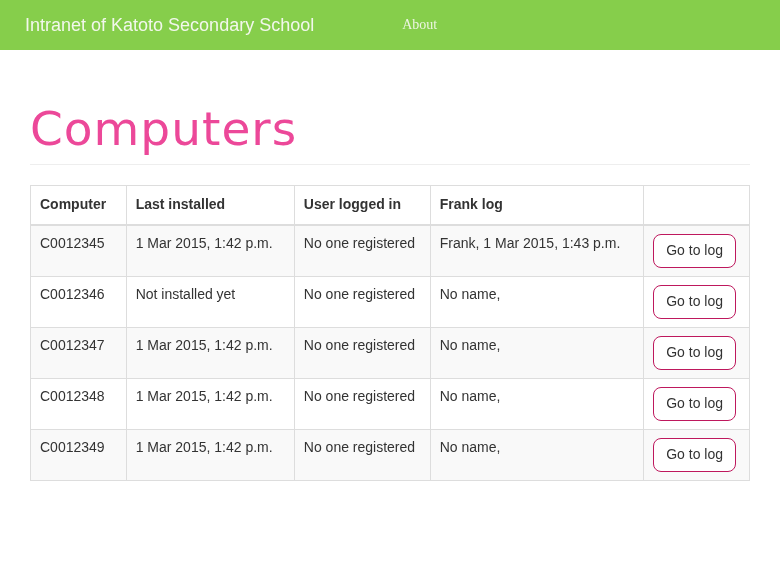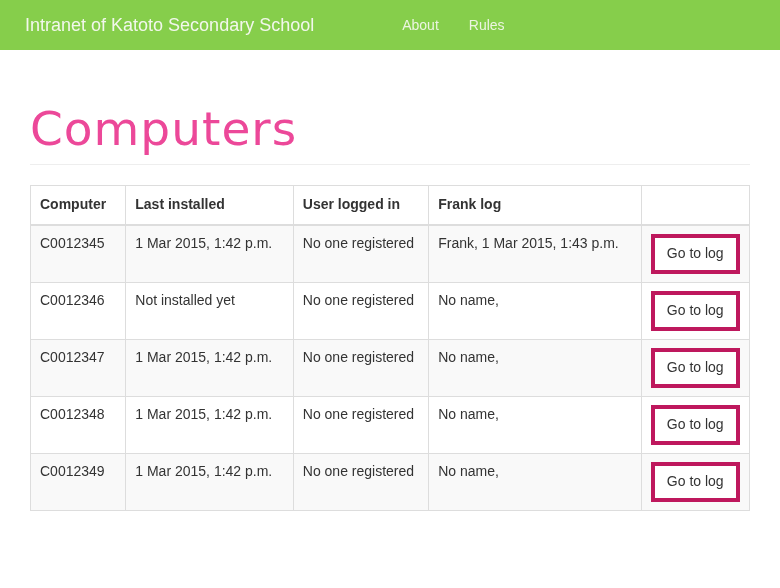--- a/index.html
+++ b/index.html
@@ -44,20 +44,21 @@
     padding: 15px 15px 15px 0;
     display: inline-block;
   }
   .navbar-nav {
     list-style: none;
     margin: 0;
     padding: 0;
     display: flex;
     align-items: center;
     margin-left: 22px;
+    font-family: Liberation Serif, serif;
   }
   .navbar-nav li { display: block; }
   .navbar-nav a {
     display: block;
     color: #ecf5e1;
     text-decoration: none;
     font-size: 14px;
     line-height: 20px;
     padding: 15px 15px;
   }
@@ -135,39 +136,36 @@
     padding: 6px 12px;
     margin: 0;
     font-family: "Liberation Sans", sans-serif;
     font-size: 14px;
     line-height: 1.428571;
     color: #333333;
     text-align: center;
     white-space: nowrap;
     vertical-align: middle;
     background-color: #ffffff;
-    border: 4px solid #be185d;
-    border-radius: 0;
+    border: 1px solid #be185d;
+    border-radius: 8px;
     cursor: pointer;
     text-decoration: none;
   }
 </style>
 </head>
 <body>
 
 <nav class="navbar">
   <div class="navbar-inner">
     <a class="navbar-brand" href="#">Intranet of Katoto Secondary School</a>
     <ul class="navbar-nav">
       <li>
         <a href="#">About</a>
       </li>
-      <li>
-        <a href="#">Rules</a>
-      </li>
     </ul>
   </div>
 </nav>
 
 <div class="container">
 
   <div class="page-header">
     <h1 class="page-title">Computers</h1>
   </div>
 

